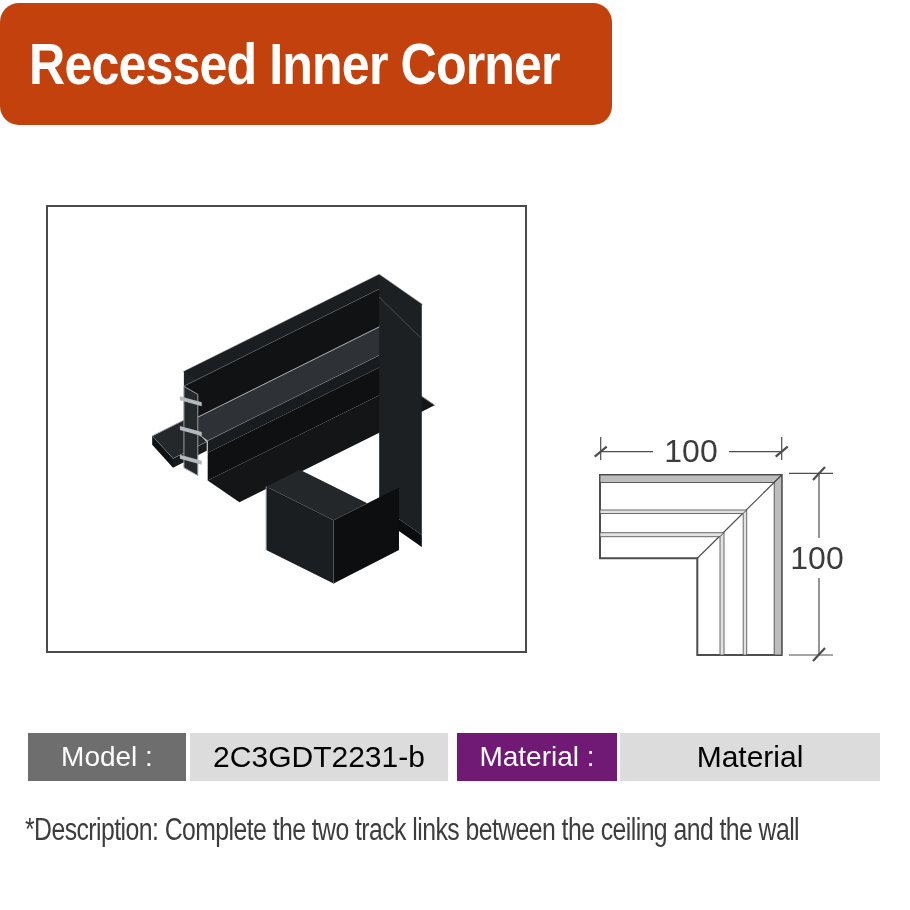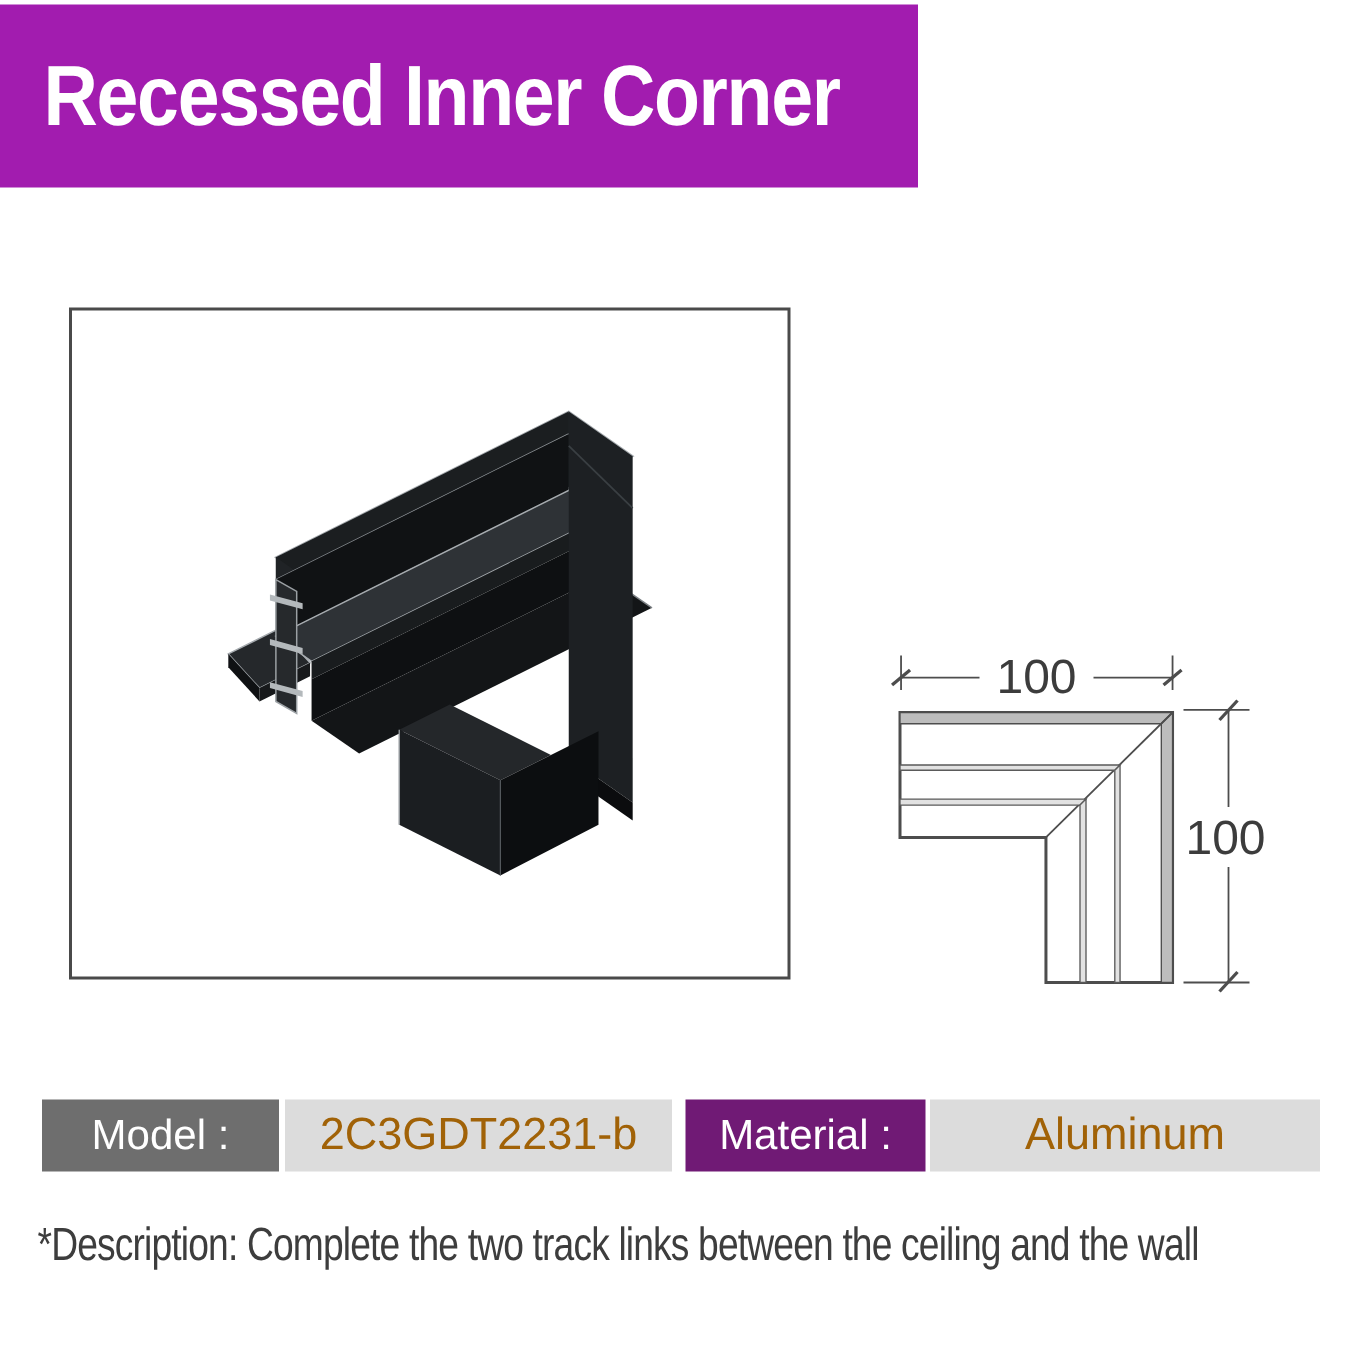--- a/index.html
+++ b/index.html
@@ -18,37 +18,37 @@
          border:2.5px solid #4a4a4a;box-sizing:border-box;background:#fff;}
   .frame svg{width:100%;height:100%;display:block;}
 
   
   .dim-svg{position:absolute;left:580px;top:425px;width:280px;height:245px;}
 
   
   .spec-box{position:absolute;top:733px;height:48px;display:flex;
             align-items:center;justify-content:center;box-sizing:border-box;}
   .spec-label{color:#ffffff;font-size:28px;}
-  .spec-value{color:#a16207;font-size:30px;}
+  .spec-value{color:#000000;font-size:30px;}
   #model-label{left:28px;width:158px;}
   #model-value{left:190px;width:258px;}
   #material-label{left:457px;width:160px;}
   #material-value{left:620px;width:260px;}
 
   
   .description{position:absolute;left:25px;top:812px;width:1100px;
                font-size:31px;color:#3d3d3d;letter-spacing:-0.7px;
                white-space:nowrap;transform:scaleX(.80);transform-origin:left top;}
 
   text{font-family:"Liberation Sans","DejaVu Sans",sans-serif;}
 </style>
 </head>
 <body>
 
-<div class="banner" style="background:#a21caf;">
+<div class="banner" style="background:#c2410c;border-radius:19px;">
   <div class="banner-title">Recessed Inner Corner</div>
 </div>
 
 <div class="frame">
   <svg viewBox="46 205 481 448" aria-label="3d render">
 
     <polygon points="151,436 185,419 206,442 172,459" fill="#25282b" stroke="#a6abaf" stroke-width="1"></polygon>
     <polygon points="151,436 172,459 172,468 151,445" fill="#0f1113"></polygon>
     <polygon points="172,459 206,442 206,451 172,468" fill="#17191b"></polygon>
 
@@ -122,16 +122,16 @@
 <div id="model-label" class="spec-box" style="background:#6E6E6E;">
   <span class="spec-label">Model :</span>
 </div>
 <div id="model-value" class="spec-box" style="background:#DCDCDC;">
   <span class="spec-value">2C3GDT2231-b</span>
 </div>
 <div id="material-label" class="spec-box" style="background:#701a75;">
   <span class="spec-label">Material :</span>
 </div>
 <div id="material-value" class="spec-box" style="background:#DCDCDC;">
-  <span class="spec-value">Aluminum</span>
+  <span class="spec-value">Material</span>
 </div>
 
 <div class="description">*Description: Complete the two track links between the ceiling and the wall</div>
 
 </body></html>

